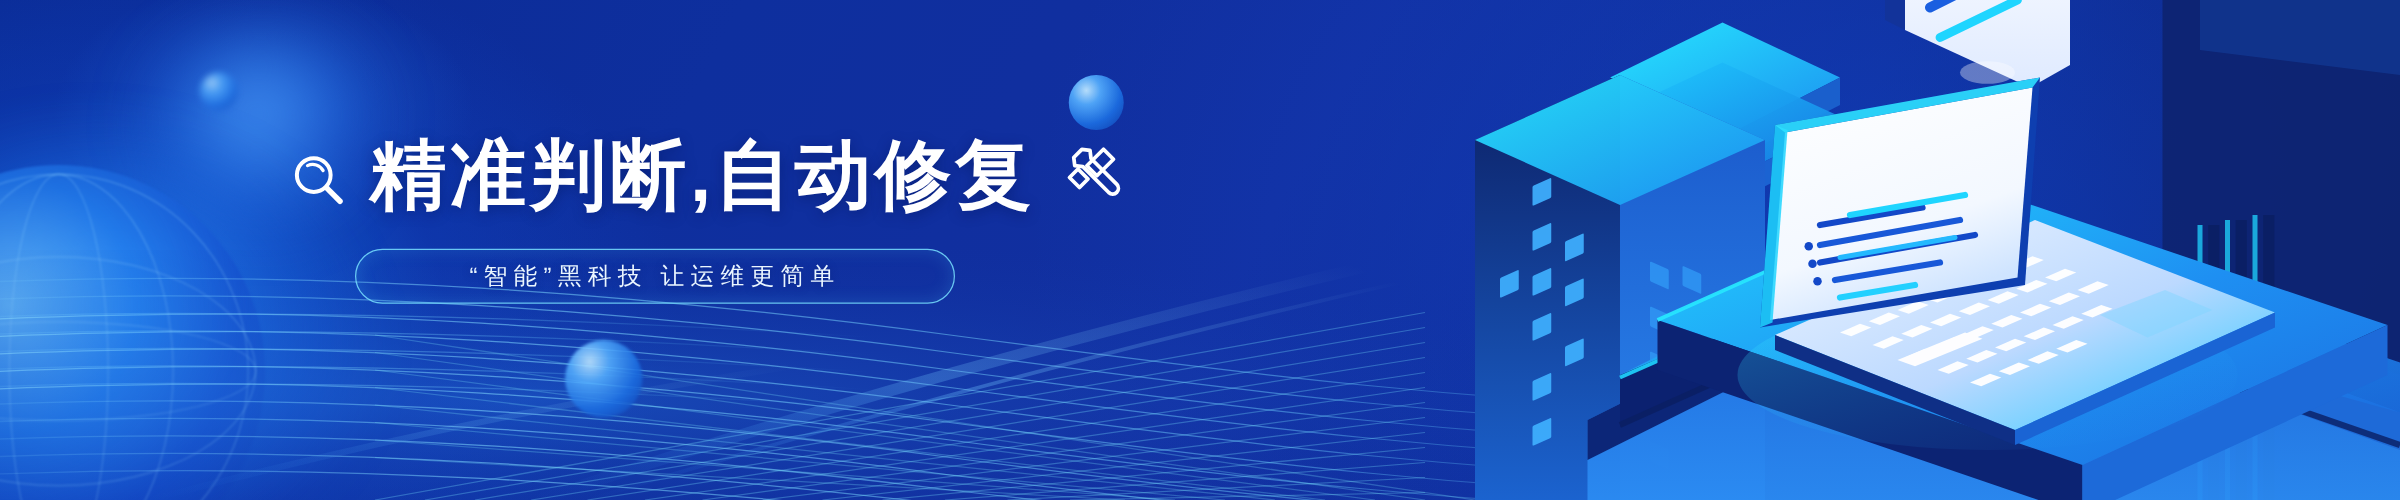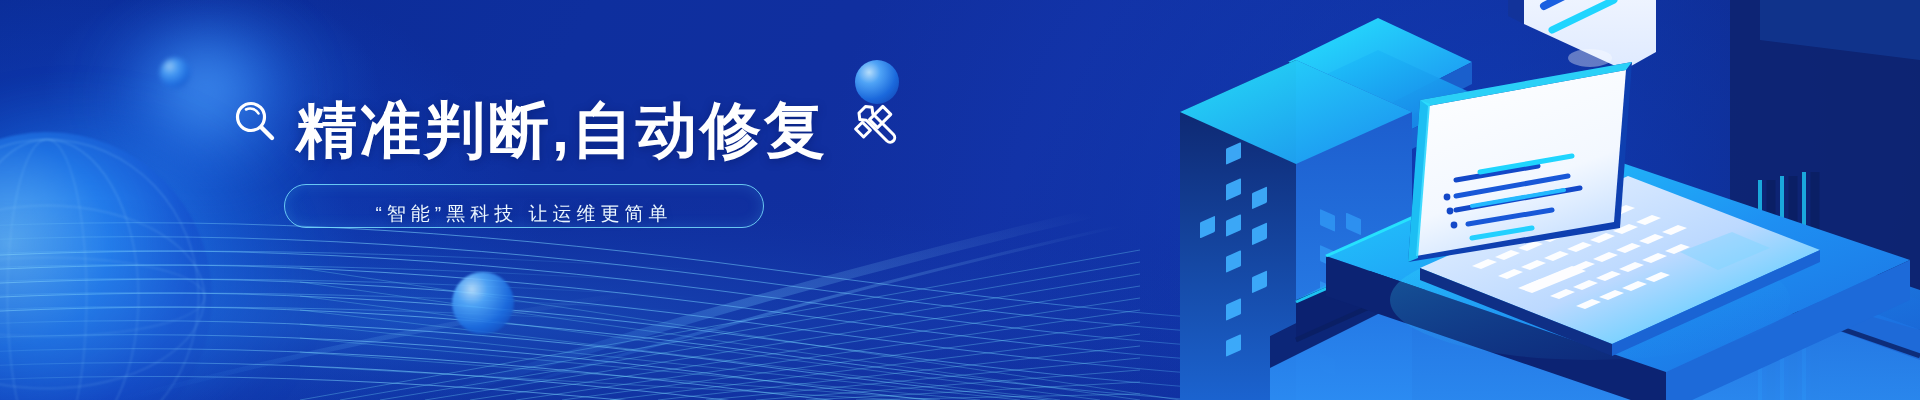--- a/index.html
+++ b/index.html
@@ -39,35 +39,35 @@
     background:
       radial-gradient(circle at 38% 34%, rgba(120,205,255,.70) 0%, rgba(38,135,245,.55) 34%, rgba(18,72,205,.45) 62%, rgba(10,40,150,.18) 84%, rgba(10,35,140,0) 100%);
     filter:blur(1px);}
   .globe-ring{position:absolute;border:1px solid rgba(150,215,255,.30);border-radius:50%;}
 
   
   svg.mesh{position:absolute;left:0;top:0;width:1920px;height:400px;overflow:visible;}
 
   
   .headline-wrap{position:absolute;left:232px;top:98px;width:860px;}
-  .headline-row{display:flex;align-items:flex-start;gap:18px;height:74px;}
+  .headline-row{display:flex;align-items:flex-end;gap:18px;height:74px;}
   .title-text{
     color:#ffffff;font-size:61px;line-height:64px;font-weight:700;
     letter-spacing:3px;white-space:nowrap;
     text-shadow:0 2px 10px rgba(0,20,90,.45);
   }
   .ico{flex:0 0 auto;display:block;}
 
   
   .pill{
-    position:absolute;left:284px;top:184px;
+    position:absolute;left:284px;top:199px;
     width:480px;height:44px;
     border:1.6px solid rgba(120,225,255,.85);
     border-radius:24px;
-    display:flex;align-items:flex-end;justify-content:center;
+    display:flex;align-items:center;justify-content:center;
     box-shadow:0 0 14px rgba(80,200,255,.18) inset;
   }
   .pill-text{color:#eaf6ff;font-size:19px;letter-spacing:5px;white-space:nowrap;
     text-shadow:0 1px 6px rgba(0,30,110,.5);}
 
   
   .iso{position:absolute;right:0;top:0;width:800px;height:400px;}
   svg.isosvg{position:absolute;right:0;top:0;width:800px;height:400px;}
 </style>
 </head>

